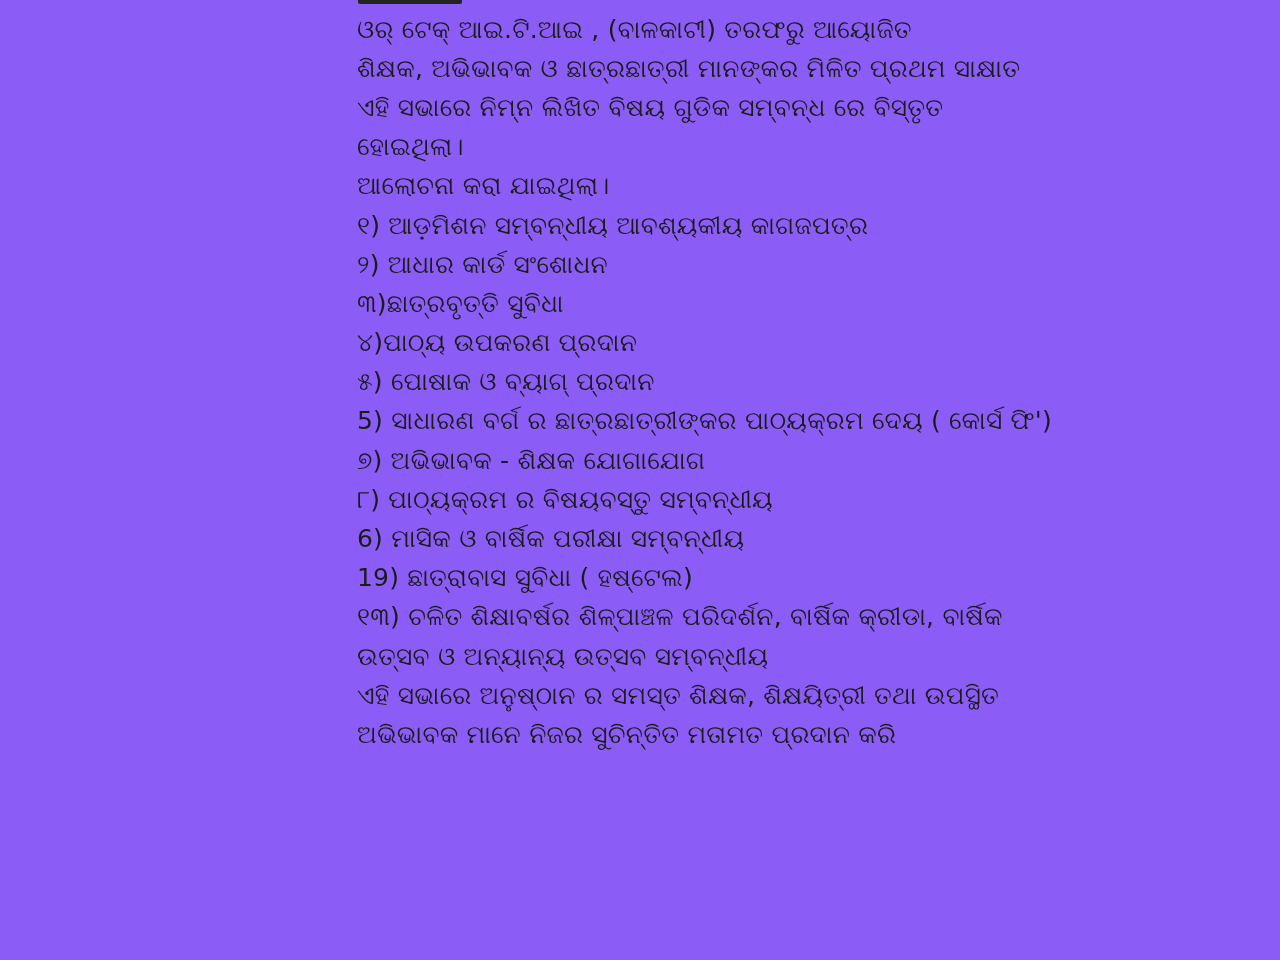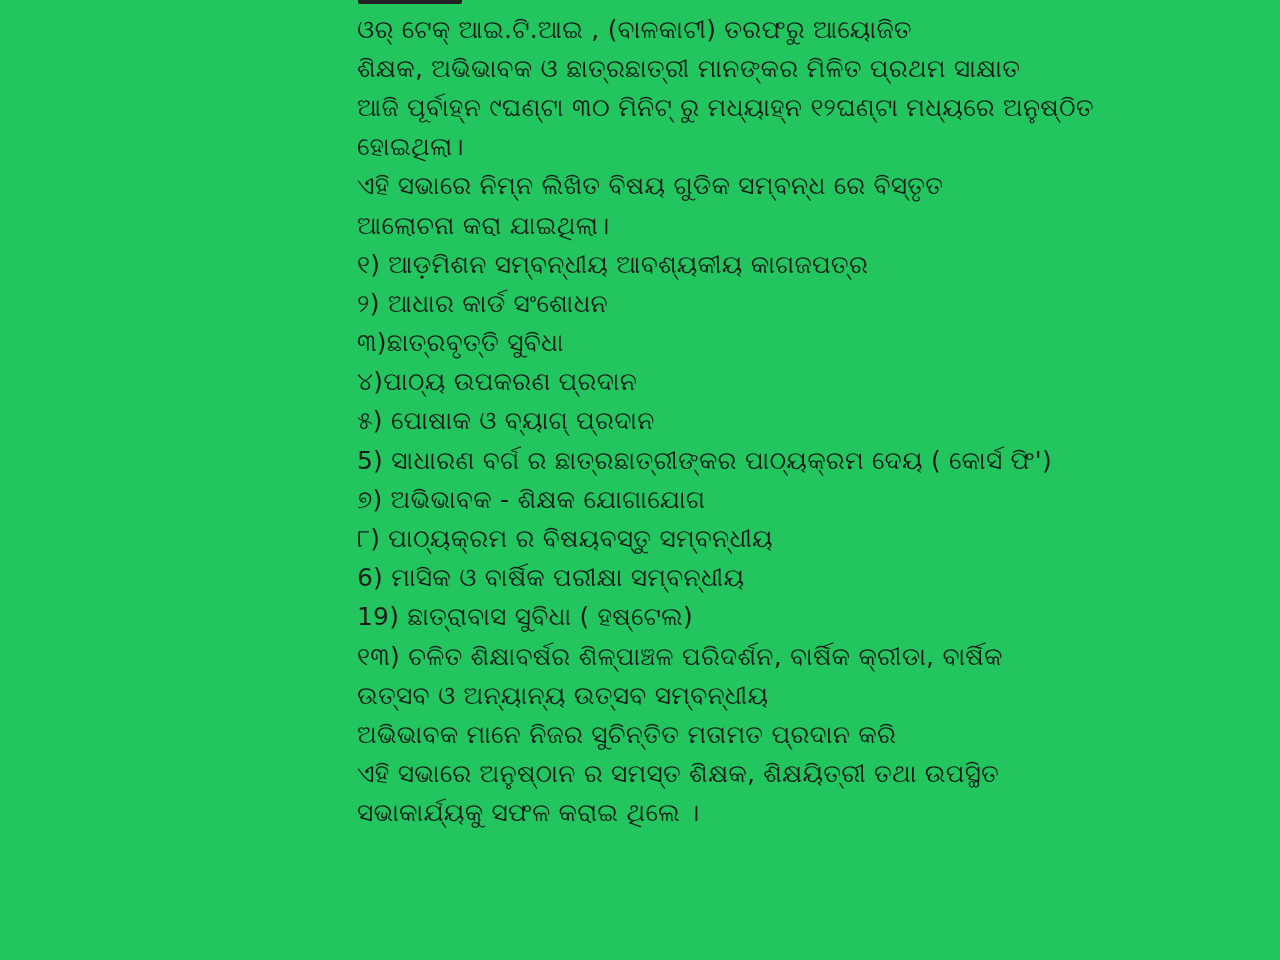--- a/index.html
+++ b/index.html
@@ -6,21 +6,21 @@
   html, body {
     width: 1280px;
     height: 960px;
     overflow: hidden;
     font-family: "DejaVu Sans", sans-serif;
   }
   .page {
     position: relative;
     width: 1280px;
     height: 960px;
-    background: #22c55e;
+    background: #8b5cf6;
   }
   .heading-remnant {
     position: absolute;
     left: 358px;
     top: 0;
     width: 104px;
     height: 4px;
     background: #232323;
     border-radius: 0 0 2px 2px;
   }
@@ -41,33 +41,31 @@
   }
 </style>
 </head>
 <body>
 
 <div class="page">
   <div class="heading-remnant"></div>
   <div class="text-block">
     <div class="line">ଓର୍ ଟେକ୍ ଆଇ.ଟି.ଆଇ , (ବାଳକାଟୀ) ତରଫରୁ ଆୟୋଜିତ</div>
     <div class="line">ଶିକ୍ଷକ, ଅଭିଭାବକ ଓ ଛାତ୍ରଛାତ୍ରୀ ମାନଙ୍କର ମିଳିତ ପ୍ରଥମ ସାକ୍ଷାତ</div>
-    <div class="line">ଆଜି ପୂର୍ବାହ୍ନ ୯ଘଣ୍ଟା ୩୦ ମିନିଟ୍ ରୁ ମଧ୍ୟାହ୍ନ ୧୨ଘଣ୍ଟା ମଧ୍ୟରେ ଅନୁଷ୍ଠିତ</div>
+    <div class="line">ଏହି ସଭାରେ ନିମ୍ନ ଲିଖିତ ବିଷୟ ଗୁଡିକ ସମ୍ବନ୍ଧ ରେ ବିସ୍ତୃତ</div>
     <div class="line">ହୋଇଥିଲା।</div>
-    <div class="line">ଏହି ସଭାରେ ନିମ୍ନ ଲିଖିତ ବିଷୟ ଗୁଡିକ ସମ୍ବନ୍ଧ ରେ ବିସ୍ତୃତ</div>
     <div class="line">ଆଲୋଚନା କରା ଯାଇଥିଲା।</div>
     <div class="line">୧) ଆଡ଼ମିଶନ ସମ୍ବନ୍ଧୀୟ ଆବଶ୍ୟକୀୟ କାଗଜପତ୍ର</div>
     <div class="line">୨) ଆଧାର କାର୍ଡ ସଂଶୋଧନ</div>
     <div class="line">୩)ଛାତ୍ରବୃତ୍ତି ସୁବିଧା</div>
     <div class="line">୪)ପାଠ୍ୟ ଉପକରଣ ପ୍ରଦାନ</div>
     <div class="line">୫) ପୋଷାକ ଓ ବ୍ୟାଗ୍ ପ୍ରଦାନ</div>
     <div class="line">5) ସାଧାରଣ ବର୍ଗ ର ଛାତ୍ରଛାତ୍ରୀଙ୍କର ପାଠ୍ୟକ୍ରମ ଦେୟ ( କୋର୍ସ ଫି')</div>
     <div class="line">୭) ଅଭିଭାବକ - ଶିକ୍ଷକ ଯୋଗାଯୋଗ</div>
     <div class="line">୮) ପାଠ୍ୟକ୍ରମ ର ବିଷୟବସ୍ତୁ ସମ୍ବନ୍ଧୀୟ</div>
     <div class="line">6) ମାସିକ ଓ ବାର୍ଷିକ ପରୀକ୍ଷା ସମ୍ବନ୍ଧୀୟ</div>
     <div class="line">19) ଛାତ୍ରାବାସ ସୁବିଧା ( ହଷ୍ଟେଲ)</div>
     <div class="line">୧୩) ଚଳିତ ଶିକ୍ଷାବର୍ଷର ଶିଳ୍ପାଞ୍ଚଳ ପରିଦର୍ଶନ, ବାର୍ଷିକ କ୍ରୀଡା, ବାର୍ଷିକ</div>
     <div class="line">ଉତ୍ସବ ଓ ଅନ୍ୟାନ୍ୟ ଉତ୍ସବ ସମ୍ବନ୍ଧୀୟ</div>
+    <div class="line">ଏହି ସଭାରେ ଅନୁଷ୍ଠାନ ର ସମସ୍ତ ଶିକ୍ଷକ, ଶିକ୍ଷୟିତ୍ରୀ ତଥା ଉପସ୍ଥିତ</div>
     <div class="line">ଅଭିଭାବକ ମାନେ ନିଜର ସୁଚିନ୍ତିତ ମତାମତ ପ୍ରଦାନ କରି</div>
-    <div class="line">ଏହି ସଭାରେ ଅନୁଷ୍ଠାନ ର ସମସ୍ତ ଶିକ୍ଷକ, ଶିକ୍ଷୟିତ୍ରୀ ତଥା ଉପସ୍ଥିତ</div>
-    <div class="line">ସଭାକାର୍ଯ୍ୟକୁ ସଫଳ କରାଇ ଥିଲେ ।</div>
   </div>
 </div>
 
 </body></html>

